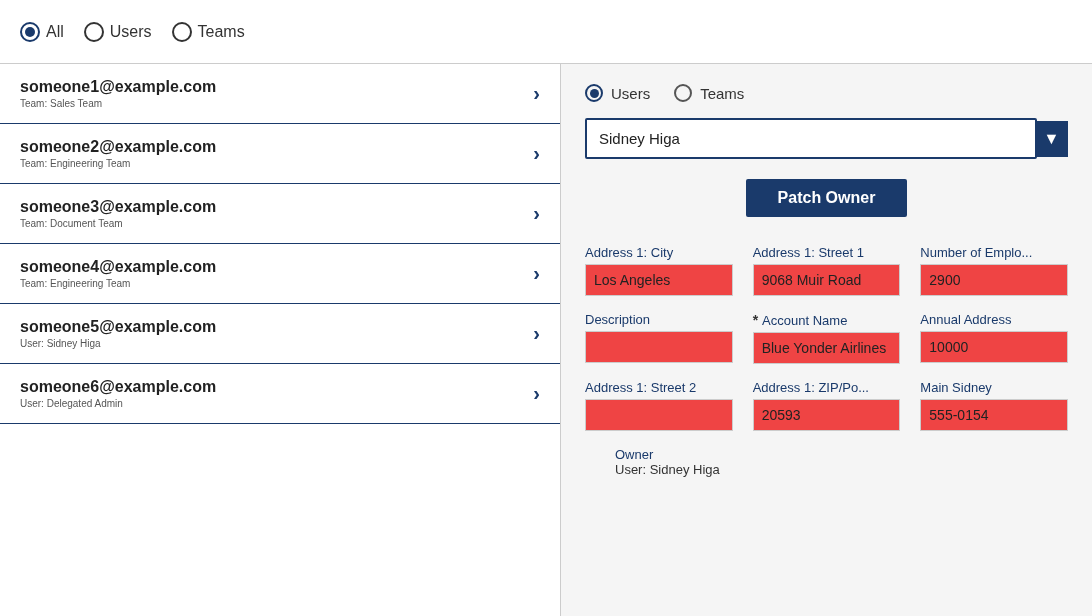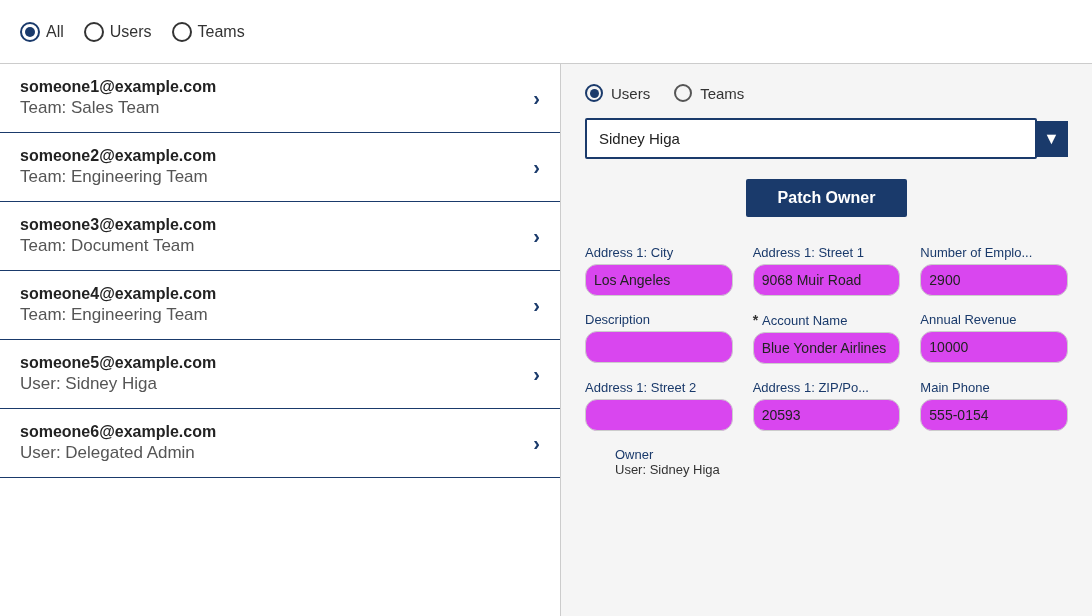--- a/index.html
+++ b/index.html
@@ -84,21 +84,21 @@
     .list-item-text {
       display: flex;
       flex-direction: column;
     }
     .list-item-email {
       font-size: 16px;
       font-weight: bold;
       color: #222;
     }
     .list-item-sub {
-      font-size: 17px;
+      font-size: 10px;
       color: #555;
       margin-top: 2px;
     }
     .chevron-right {
       color: #1a3a6b;
       font-size: 20px;
       font-weight: bold;
     }
 
     
@@ -230,25 +230,25 @@
       align-items: center;
       gap: 4px;
     }
     .field-required {
       color: #333;
       font-size: 14px;
       font-weight: bold;
     }
     .field-input {
       border: 1px solid #ccc;
-      background: #d946ef;
+      background: #ef4444;
       padding: 6px 8px;
       font-size: 14px;
       color: #222;
-      border-radius: 12px;
+      border-radius: 0;
       height: 32px;
       width: 100%;
     }
     .field-input:read-only {
       background: #f9f9f9;
     }
 
     
     .owner-row {
       margin-top: 16px;
@@ -384,39 +384,39 @@
         </div>
         <div class="field-group">
           <div class="field-label-row">
             <span class="field-required">* </span>
             <span class="field-label">Account Name</span>
           </div>
           <input class="field-input" type="text" value="Blue Yonder Airlines" style="">
         </div>
         <div class="field-group">
           <div class="field-label-row">
-            <span class="field-label">Annual Revenue</span>
+            <span class="field-label">Annual Address</span>
           </div>
           <input class="field-input" type="text" value="10000" style="">
         </div>
         <div class="field-group">
           <div class="field-label-row">
             <span class="field-label">Address 1: Street 2</span>
           </div>
           <input class="field-input" type="text" style="">
         </div>
         <div class="field-group">
           <div class="field-label-row">
             <span class="field-label">Address 1: ZIP/Po...</span>
           </div>
           <input class="field-input" type="text" value="20593" style="">
         </div>
         <div class="field-group">
           <div class="field-label-row">
-            <span class="field-label">Main Phone</span>
+            <span class="field-label">Main Sidney</span>
           </div>
           <input class="field-input" type="text" value="555-0154" style="">
         </div>
       </div>
 
     <div class="owner-row">
       <div class="owner-label">Owner</div>
       <div class="owner-value">User: Sidney Higa</div>
     </div>
 

